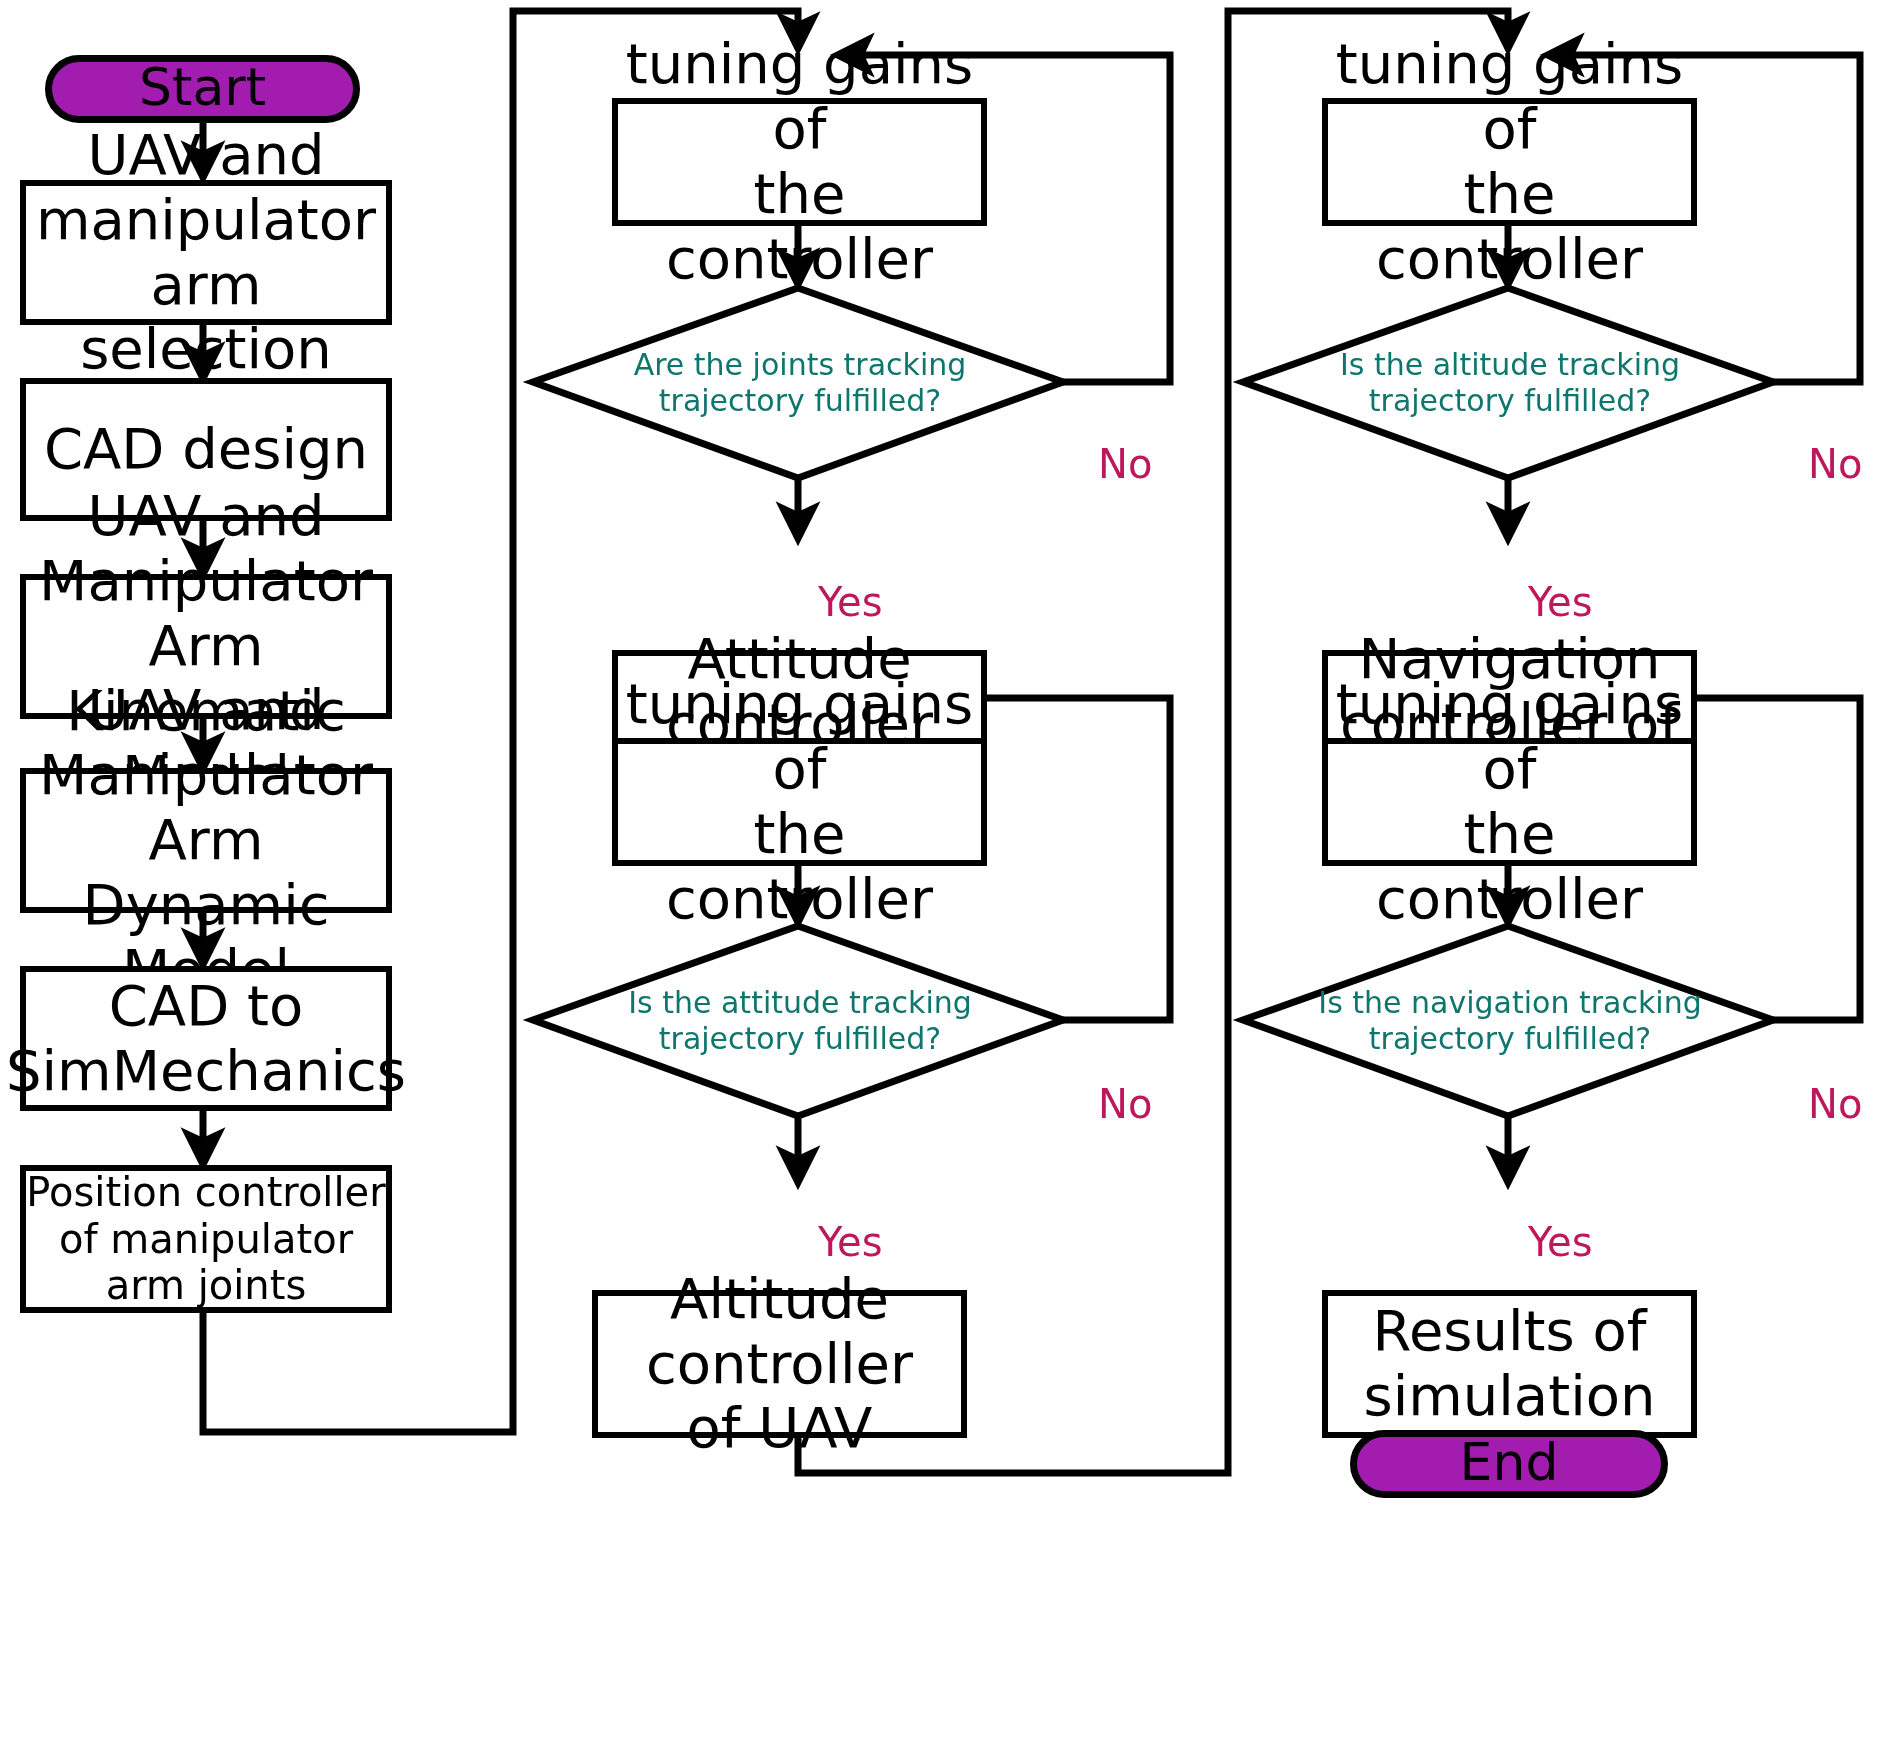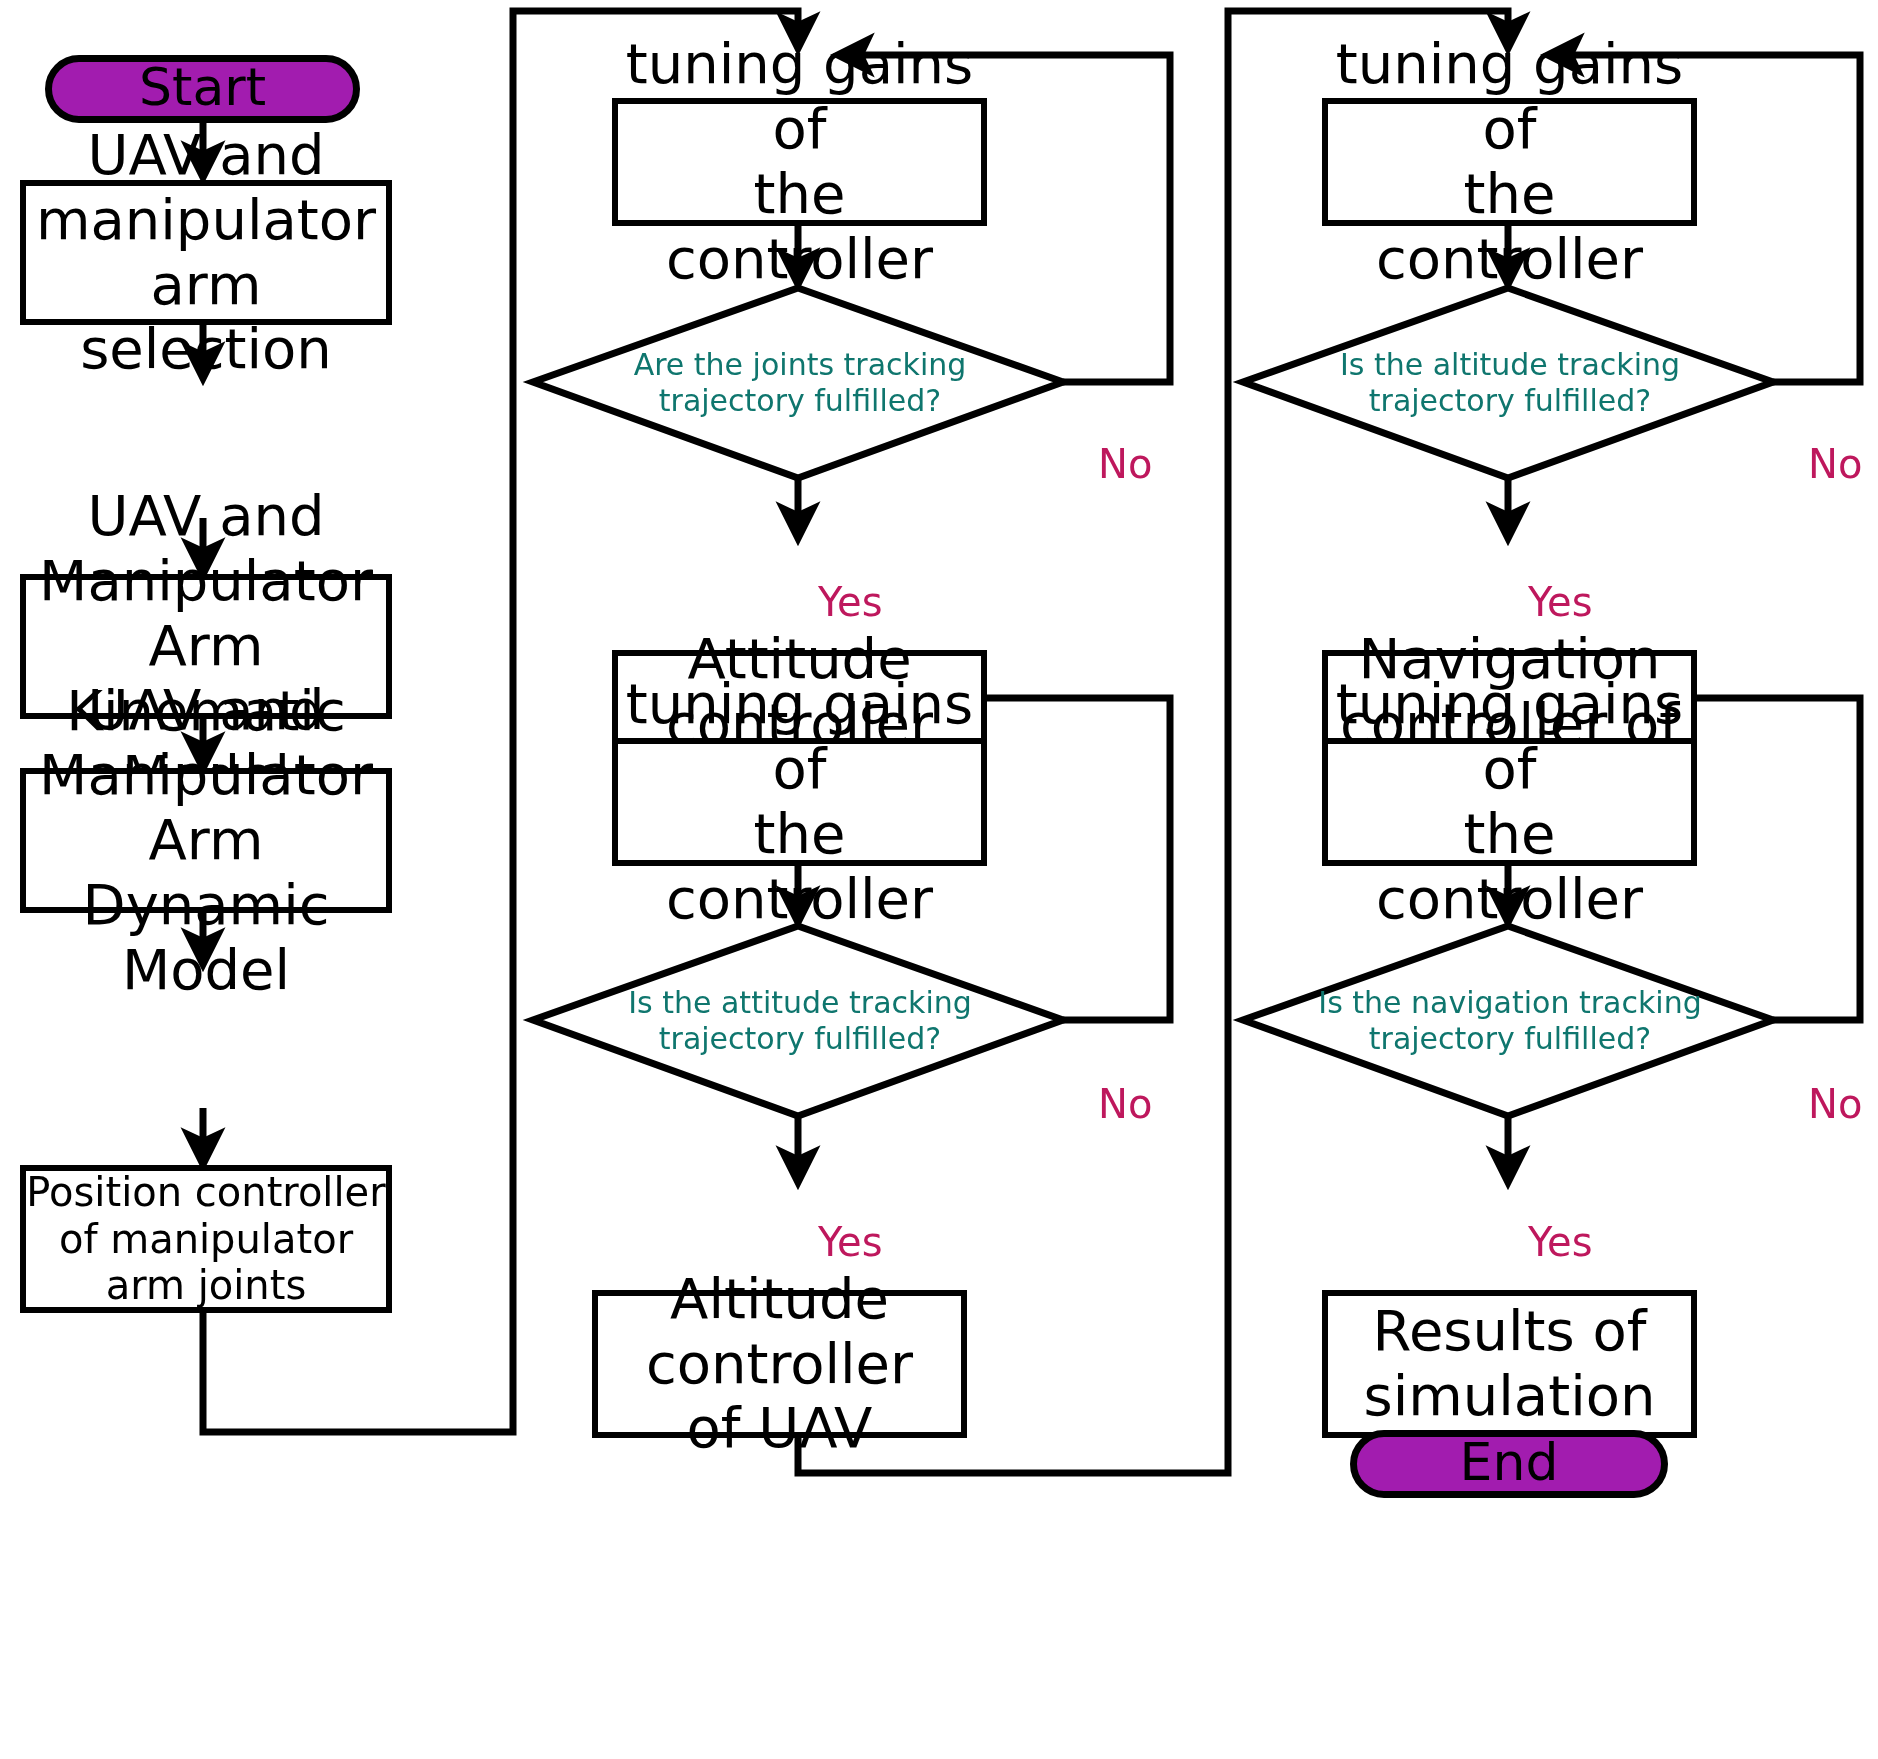--- a/index.html
+++ b/index.html
@@ -132,33 +132,40 @@
   <div class="node-terminal t-52" style="left:45px; top:55px; width:315px; height:68px;">
     <span>Start</span>
   </div>
 
   <div class="node-box t-42" style="left:20px; top:180px; width:372px; height:145px;">
     <span>UAV and
 manipulator arm
 selection</span>
   </div>
 
+  <div class="node-box t-42" style="left:20px; top:378px; width:372px; height:143px;">
+    <span>CAD design</span>
+  </div>
 
   <div class="node-box t-42" style="left:20px; top:574px; width:372px; height:145px;">
     <span>UAV and
 Manipulator Arm
 Kinematic Model</span>
   </div>
 
   <div class="node-box t-42" style="left:20px; top:768px; width:372px; height:145px;">
     <span>UAV and
 Manipulator Arm
 Dynamic Model</span>
   </div>
 
+  <div class="node-box t-42" style="left:20px; top:966px; width:372px; height:145px;">
+    <span>CAD to
+SimMechanics</span>
+  </div>
 
   <div class="node-box t-40" style="left:20px; top:1165px; width:372px; height:148px;">
     <span>Position controller
 of manipulator
 arm joints</span>
   </div>
 
   <div class="node-box t-42" style="left:612px; top:98px; width:375px; height:128px;">
     <span>tuning gains of
 the controller</span>

